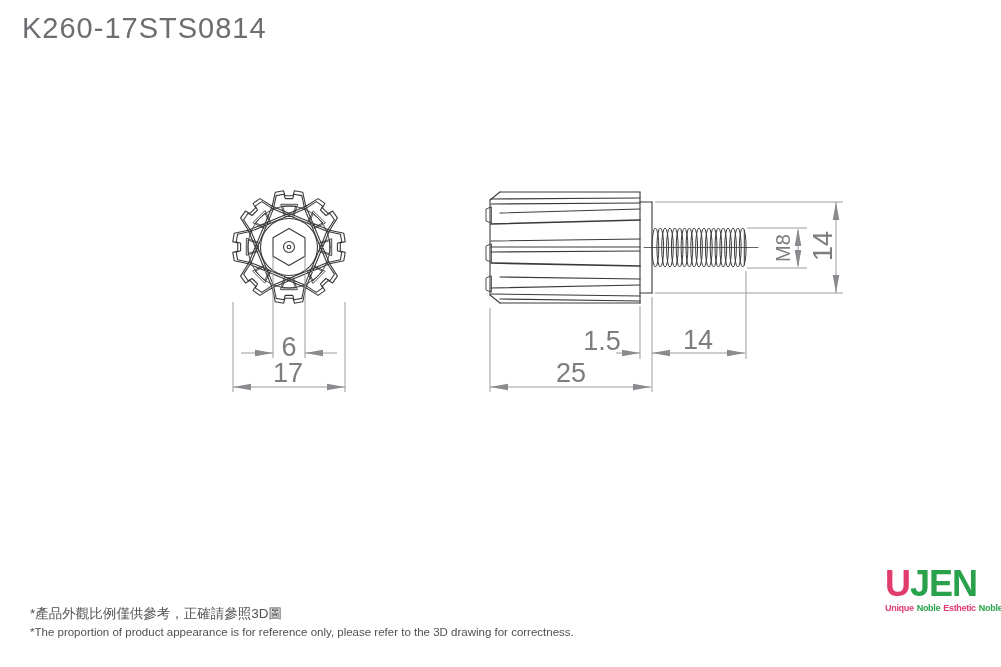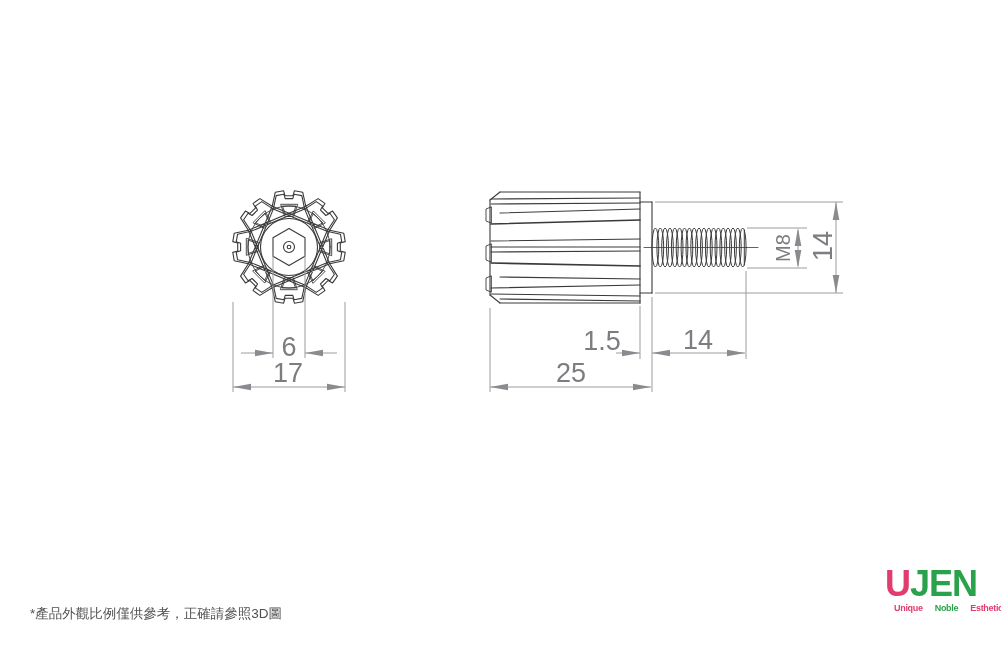--- a/index.html
+++ b/index.html
@@ -9,27 +9,28 @@
          letter-spacing:1px;color:#6d6e71;}
   svg text{font-family:"Liberation Sans",sans-serif;}
   .dimtxt{fill:#7c7d80;font-size:27px;}
   .dimtxt-sm{fill:#7c7d80;font-size:20px;}
   .footer-notes{position:absolute;left:30px;top:605px;color:#4f5052;}
   .note-zh{font-size:13.5px;margin:0 0 3px 0;}
   .note-en{font-size:11.5px;margin:0;}
   .logo{position:absolute;left:885px;top:566px;width:112px;line-height:1;}
   .logo-name{font-size:36px;font-weight:800;letter-spacing:-1px;}
   .logo-tagline{font-size:9px;font-weight:700;letter-spacing:-0.3px;white-space:nowrap;margin-top:2px;}
-  .logo-tagline span{margin-right:3px;margin-left:9px;}
+  .logo-tagline span{margin-right:3px;}
 </style>
 </head>
 <body>
 
 <div class="page">
 
+  <div class="title">K260-17STS0814</div>
 
   <svg id="dwg" width="1001" height="580" viewBox="0 0 1001 580" style="position:absolute;left:0;top:0;">
     <g id="g-front" stroke="#3a3a3c" fill="none" stroke-width="1.1" stroke-linejoin="round" stroke-linecap="round">
         <polygon points="305.8,206.3 302.7,192.2 294.4,190.8 293.0,195.7 285.0,195.7 283.6,190.8 275.3,192.2 272.2,206.3 329.7,230.2 337.4,217.9 332.6,211.1 328.2,213.6 322.4,207.8 324.9,203.4 318.1,198.6 305.8,206.3 329.7,263.8 343.8,260.7 345.2,252.4 340.3,251.0 340.3,243.0 345.2,241.6 343.8,233.3 329.7,230.2 305.8,287.7 318.1,295.4 324.9,290.6 322.4,286.2 328.2,280.4 332.6,282.9 337.4,276.1 329.7,263.8 272.2,287.7 275.3,301.8 283.6,303.2 285.0,298.3 293.0,298.3 294.4,303.2 302.7,301.8 305.8,287.7 248.3,263.8 240.6,276.1 245.4,282.9 249.8,280.4 255.6,286.2 253.1,290.6 259.9,295.4 272.2,287.7 248.3,230.2 234.2,233.3 232.8,241.6 237.7,243.0 237.7,251.0 232.8,252.4 234.2,260.7 248.3,263.8 272.2,206.3 259.9,198.6 253.1,203.4 255.6,207.8 249.8,213.6 245.4,211.1 240.6,217.9 248.3,230.2"></polygon>
         <polygon points="304.7,209.1 301.8,195.6 294.1,194.2 292.8,198.6 285.2,198.6 283.9,194.2 276.2,195.6 273.3,209.1 326.9,231.3 334.4,219.7 329.9,213.3 325.9,215.5 320.5,210.1 322.7,206.1 316.3,201.6 304.7,209.1 326.9,262.7 340.4,259.8 341.8,252.1 337.4,250.8 337.4,243.2 341.8,241.9 340.4,234.2 326.9,231.3 304.7,284.9 316.3,292.4 322.7,287.9 320.5,283.9 325.9,278.5 329.9,280.7 334.4,274.3 326.9,262.7 273.3,284.9 276.2,298.4 283.9,299.8 285.2,295.4 292.8,295.4 294.1,299.8 301.8,298.4 304.7,284.9 251.1,262.7 243.6,274.3 248.1,280.7 252.1,278.5 257.5,283.9 255.3,287.9 261.7,292.4 273.3,284.9 251.1,231.3 237.6,234.2 236.2,241.9 240.6,243.2 240.6,250.8 236.2,252.1 237.6,259.8 251.1,262.7 273.3,209.1 261.7,201.6 255.3,206.1 257.5,210.1 252.1,215.5 248.1,213.3 243.6,219.7 251.1,231.3"></polygon>
         <circle cx="289" cy="247" r="41" stroke-width="0.9"></circle>
         <circle cx="289" cy="247" r="28.5"></circle>
         <polygon points="305.0,237.8 289.0,228.5 273.0,237.8 273.0,256.3 289.0,265.5 305.0,256.3"></polygon>
         <circle cx="289" cy="247" r="5.5"></circle>
         <circle cx="289" cy="247" r="1.8"></circle>
@@ -137,20 +138,21 @@
     <text class="dimtxt" x="288" y="382" text-anchor="middle">17</text>
     <text class="dimtxt" x="602" y="350" text-anchor="middle">1.5</text>
     <text class="dimtxt" x="698" y="349" text-anchor="middle">14</text>
     <text class="dimtxt" x="571" y="382" text-anchor="middle">25</text>
     <text class="dimtxt-sm" x="790" y="248" text-anchor="middle" transform="rotate(-90 790 248)">M8</text>
     <text class="dimtxt" x="832" y="246" text-anchor="middle" transform="rotate(-90 832 246)">14</text>
   </svg>
 
   <div class="footer-notes">
     <p class="note-zh">*產品外觀比例僅供參考，正確請參照3D圖</p>
+    <p class="note-en">*The proportion of product appearance is for reference only, please refer to the 3D drawing for correctness.</p>
   </div>
 
   <div class="logo">
     <div class="logo-name"><span class="logo-pink" style="color: rgb(226, 59, 109);">U</span><span class="logo-green" style="color: rgb(42, 162, 76);">JEN</span></div>
     <div class="logo-tagline">
       <span class="logo-pink" style="color: rgb(226, 59, 109);">Unique</span><span class="logo-green" style="color: rgb(42, 162, 76);">Noble</span><span class="logo-pink" style="color: rgb(226, 59, 109);">Esthetic</span><span class="logo-green" style="color: rgb(42, 162, 76);">Noble</span>
     </div>
   </div>
 </div>
 

